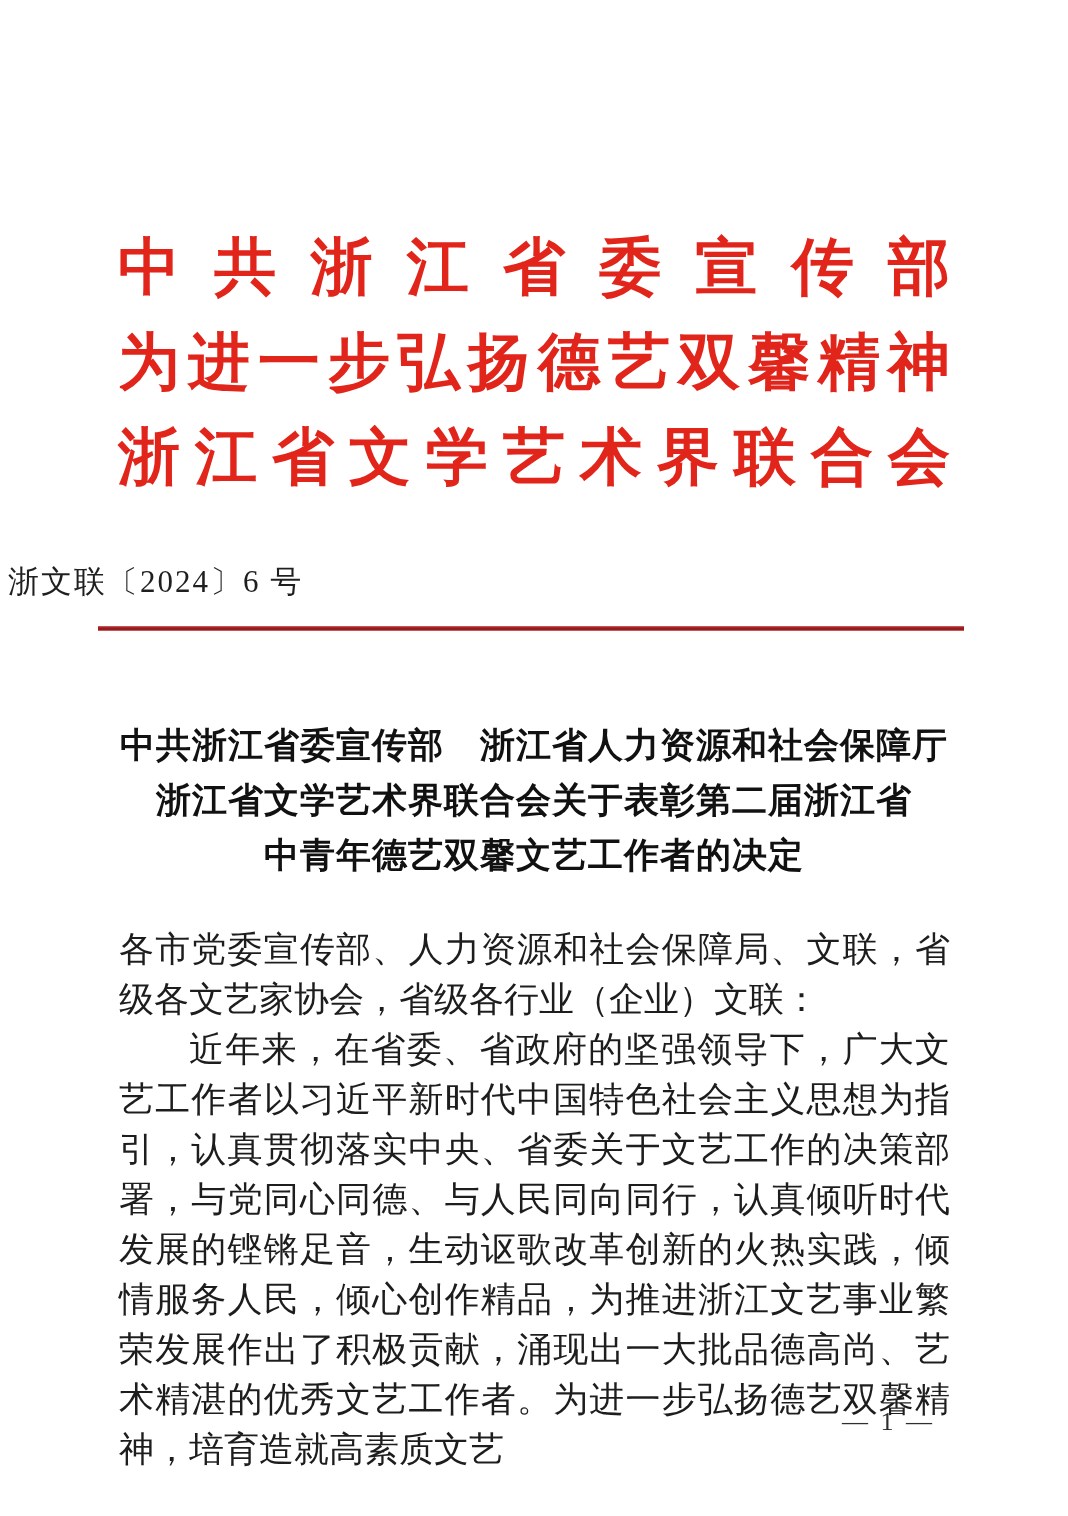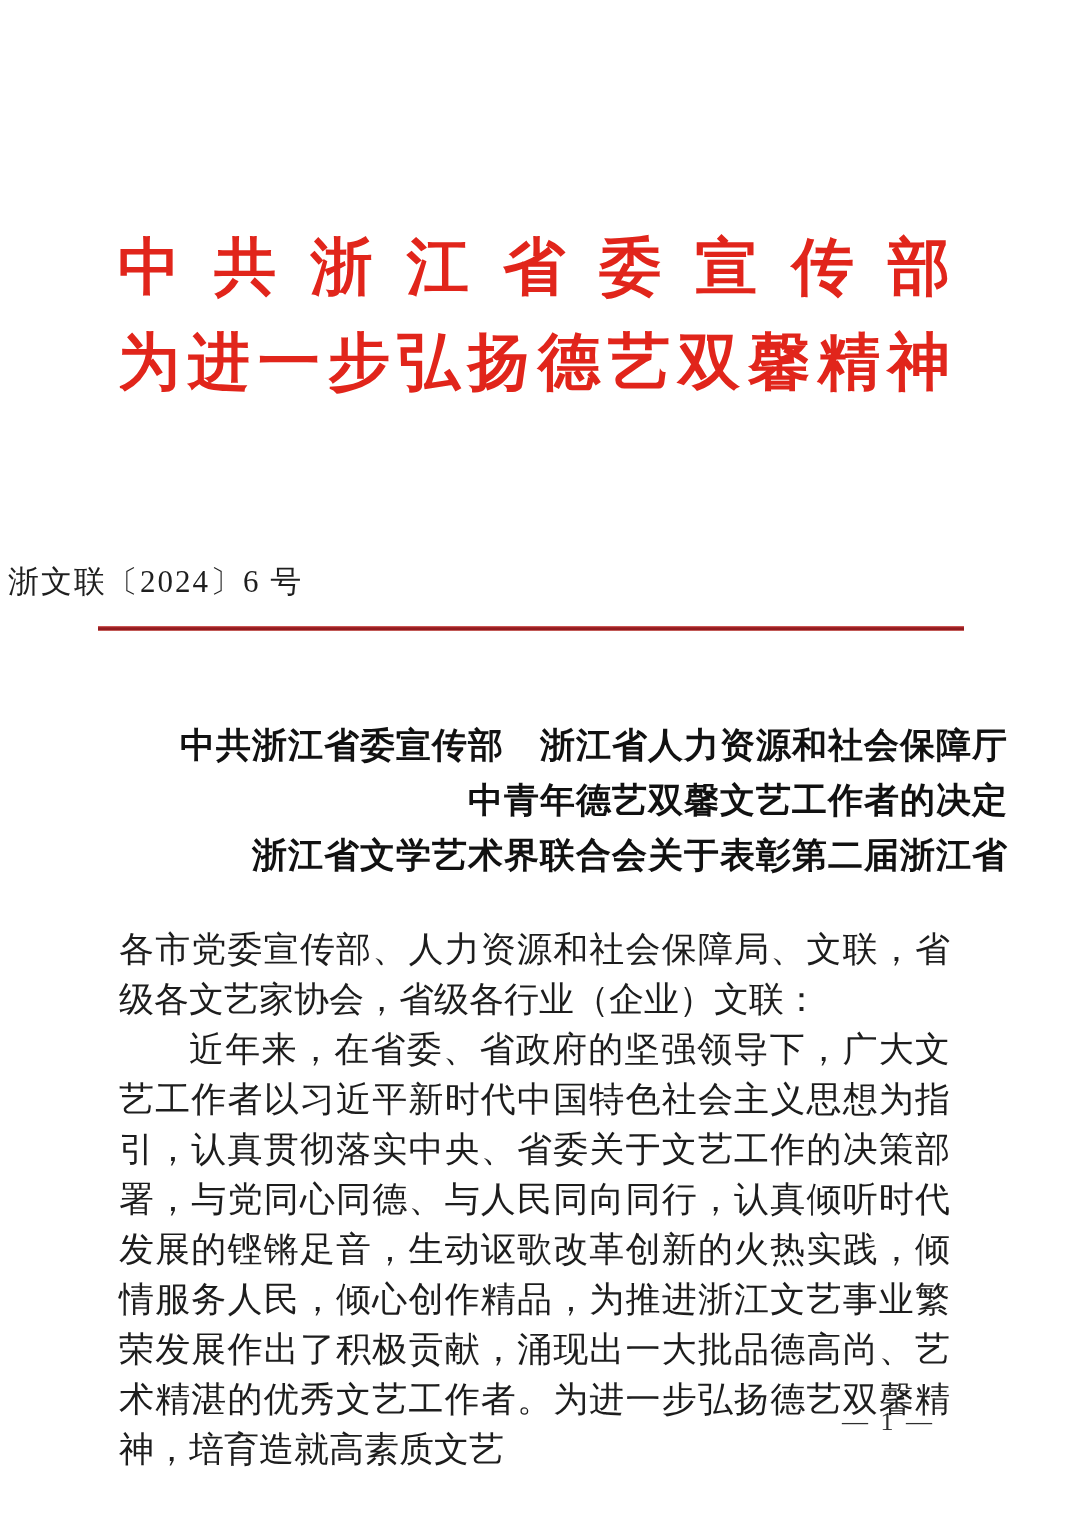--- a/index.html
+++ b/index.html
@@ -58,21 +58,21 @@
     background: linear-gradient(to bottom, #df6a66 0%, #941b1f 35%, #941b1f 70%, #d87a74 100%);
   }
 
   
   .doc-title {
     position: absolute;
     top: 706px;
     left: 60px;
     width: 948px;
     margin: 0;
-    text-align: right;
+    text-align: center;
     font-size: 35px;
     line-height: 55px;
     font-weight: 700;
     color: #111111;
     letter-spacing: 1px;
   }
   .doc-title .title-line {
     display: block;
   }
 
@@ -108,32 +108,33 @@
 </style>
 </head>
 <body>
 
 <div class="page">
 
   <header>
     <div class="red-head">
       <div class="red-org-line">中共浙江省委宣传部</div>
       <div class="red-org-line">为进一步弘扬德艺双馨精神</div>
+      <div class="red-org-line">浙江省文学艺术界联合会</div>
     </div>
 
     <div class="doc-number">浙文联〔2024〕6 号</div>
 
     <div class="red-rule"></div>
   </header>
 
   <main>
     <h1 class="doc-title">
       <span class="title-line">中共浙江省委宣传部　浙江省人力资源和社会保障厅</span>
+      <span class="title-line">浙江省文学艺术界联合会关于表彰第二届浙江省</span>
       <span class="title-line">中青年德艺双馨文艺工作者的决定</span>
-      <span class="title-line">浙江省文学艺术界联合会关于表彰第二届浙江省</span>
     </h1>
 
     <div class="doc-body">
       <p>各市党委宣传部、人力资源和社会保障局、文联，省级各文艺家协会，省级各行业（企业）文联：</p>
       <p class="indent">近年来，在省委、省政府的坚强领导下，广大文艺工作者以习近平新时代中国特色社会主义思想为指引，认真贯彻落实中央、省委关于文艺工作的决策部署，与党同心同德、与人民同向同行，认真倾听时代发展的铿锵足音，生动讴歌改革创新的火热实践，倾情服务人民，倾心创作精品，为推进浙江文艺事业繁荣发展作出了积极贡献，涌现出一大批品德高尚、艺术精湛的优秀文艺工作者。为进一步弘扬德艺双馨精神，培育造就高素质文艺</p>
     </div>
   </main>
 
   <footer>
     <div class="page-footer">— 1 —</div>

